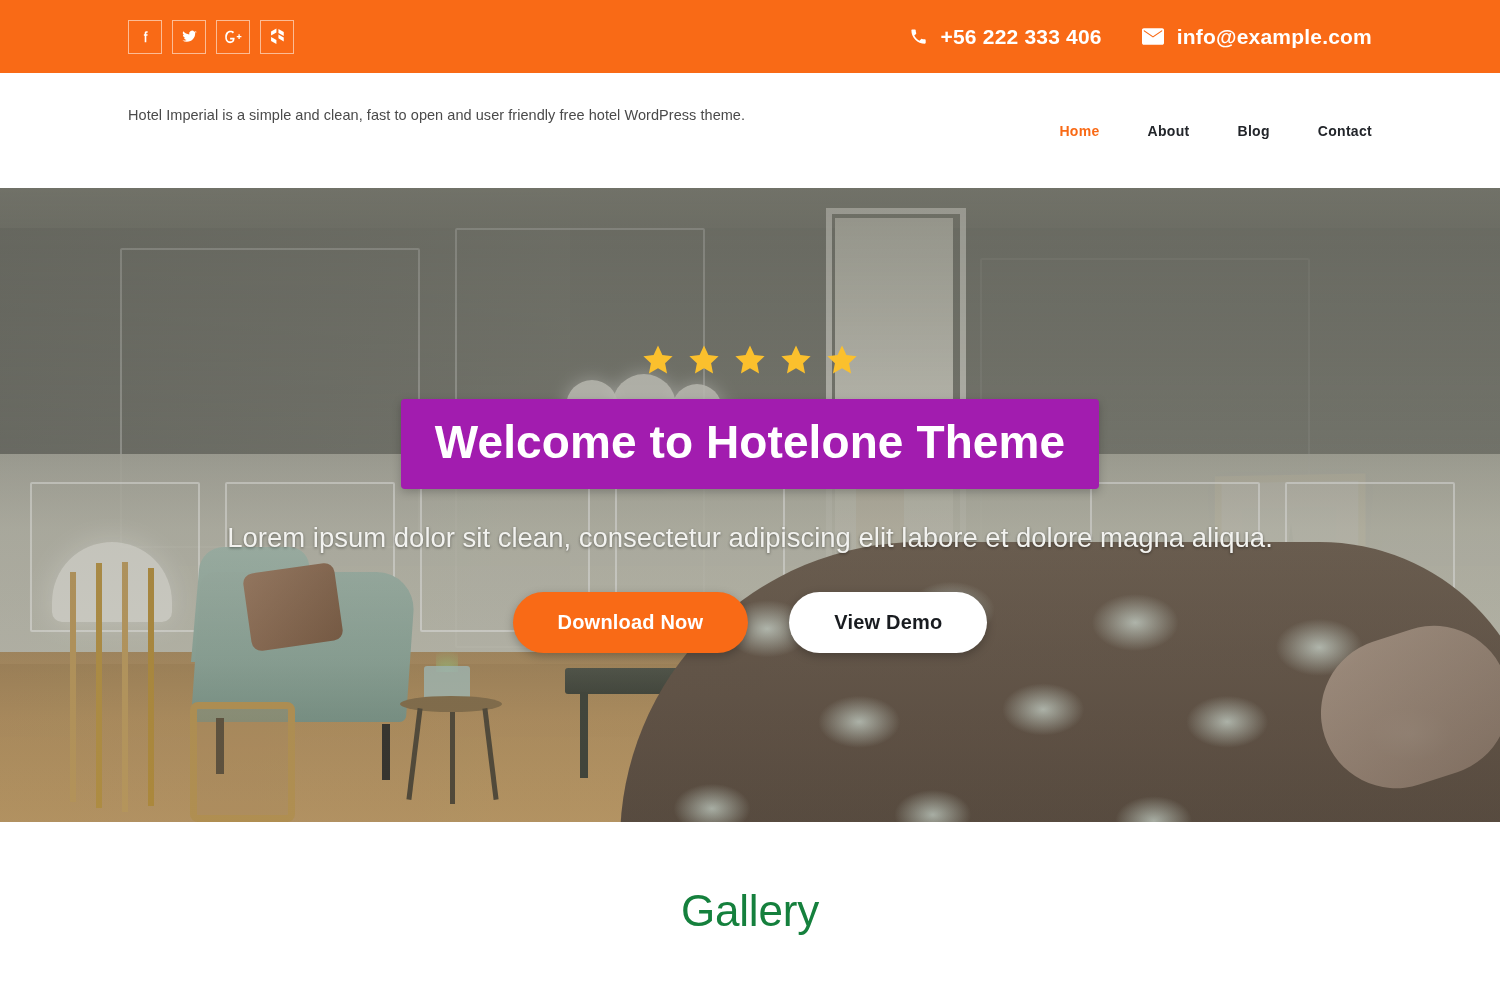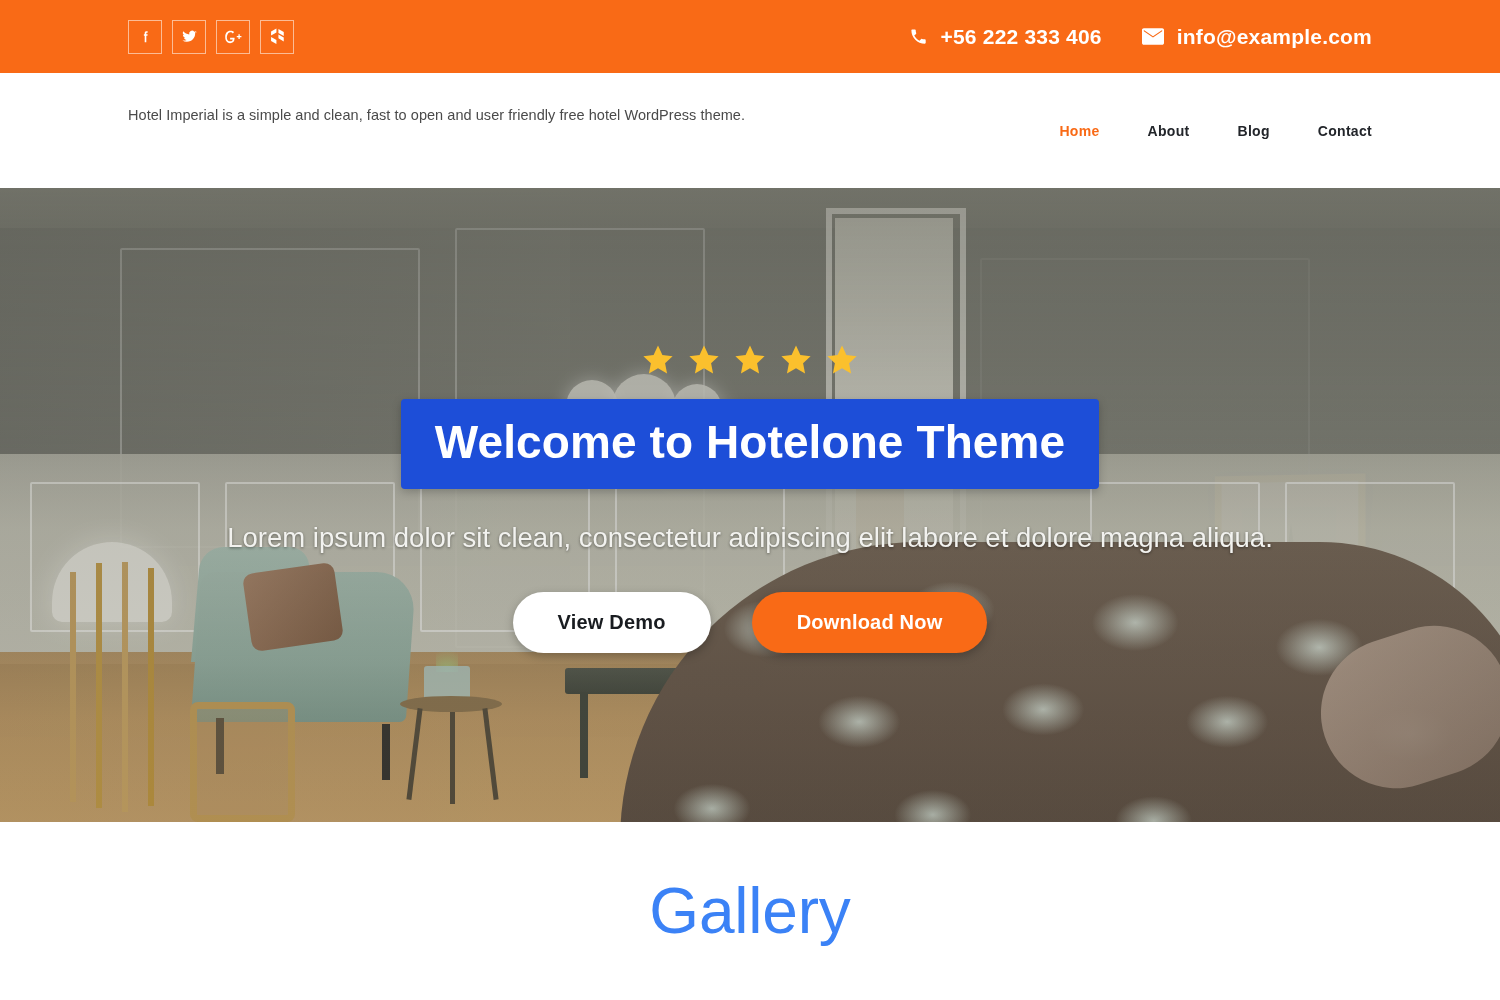--- a/index.html
+++ b/index.html
@@ -187,21 +187,21 @@
 
   .hero-content{
     position:absolute; inset:0;
     display:flex; flex-direction:column; align-items:center;
     padding-top:155px;
     z-index:5;
   }
   .stars{ display:flex; gap:12px; margin-bottom:22px; }
   .star{ width:34px; height:34px; display:block; }
   .hero-title-box{
-    background:#1d4ed8;
+    background:#a21caf;
     padding:20px 34px 24px;
     border-radius:4px;
     box-shadow:0 3px 10px rgba(0,0,0,.22);
   }
   .hero-title{
     color:#ffffff;
     font-size:46px;
     font-weight:bold;
     letter-spacing:.1px;
     white-space:nowrap;
@@ -230,23 +230,23 @@
 
   
   .gallery{
     height:178px;
     background:#ffffff;
     display:flex;
     align-items:center;
     justify-content:center;
   }
   .gallery-title{
-    font-size:64px;
+    font-size:44px;
     font-weight:400;
-    color:#3b82f6;
+    color:#15803d;
     letter-spacing:-.2px;
   }
 </style>
 </head>
 <body>
 
 <div class="topbar">
 
   <div class="social-wrap">
 
@@ -410,21 +410,21 @@
         </svg>
     </div>
 
     <div class="hero-title-box">
       <h1 class="hero-title">Welcome to Hotelone Theme</h1>
     </div>
 
     <p class="hero-sub">Lorem ipsum dolor sit clean, consectetur adipiscing elit labore et dolore magna aliqua.</p>
 
     <div class="hero-actions">
+      <button class="btn btn-primary">Download Now</button>
       <button class="btn btn-secondary">View Demo</button>
-      <button class="btn btn-primary">Download Now</button>
     </div>
   </div>
 </section>
 
 <section class="gallery">
   <h2 class="gallery-title">Gallery</h2>
 </section>
 
 </body></html>

